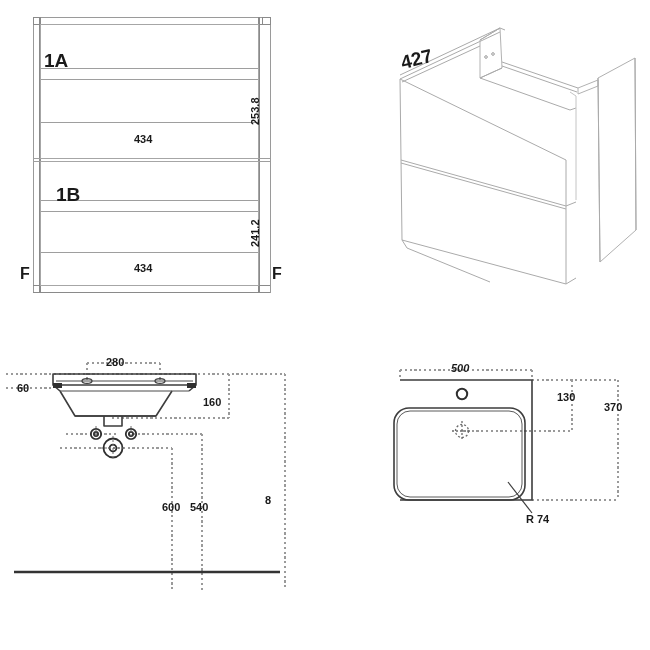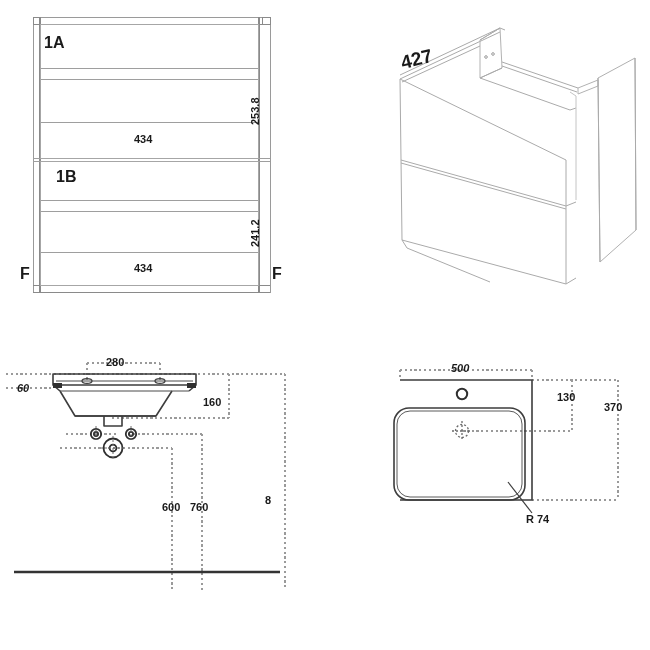--- a/index.html
+++ b/index.html
@@ -4,21 +4,21 @@
 <style>
   html,body{margin:0;padding:0;background:#ffffff;}
   body{width:650px;height:650px;position:relative;overflow:hidden;
        font-family:"Liberation Sans",sans-serif;color:#111;}
   .view{position:absolute;}
   svg{display:block;overflow:visible;}
   .lbl{position:absolute;font-weight:bold;color:#1a1a1a;white-space:nowrap;
        font-family:"Liberation Sans",sans-serif;}
   .lbl-rot{transform:rotate(-90deg);transform-origin:left top;}
   .dim{font-size:11px;font-weight:bold;}
-  .big{font-size:16px;font-weight:bold;letter-spacing:0px;}
+  .big{font-size:19px;font-weight:bold;letter-spacing:0px;margin-top:16px;}
   .fmark{font-size:16px;font-weight:bold;}
   .slant{transform:rotate(-14deg);transform-origin:left bottom;
          font-size:19px;font-weight:bold;font-style:normal;}
   .clip{position:absolute;overflow:hidden;}
 </style>
 </head>
 <body>
 
 <div class="view" style="left:0px;top:0px;width:300px;height:310px;">
   <svg width="300" height="310" viewBox="0 0 300 310">
@@ -204,27 +204,27 @@
       <line x1="131" y1="76" x2="131" y2="92"></line>
     </g>
 
     <g>
       <line x1="14" y1="222" x2="280" y2="222" stroke="#333333" stroke-width="2.6"></line>
     </g>
   </svg>
 
   <span class="lbl dim" style="left:106px;top:6px;">280</span>
 
-  <span class="lbl dim" style="left:17px;top:32px;font-style:italic;">60</span>
+  <span class="lbl dim" style="left:17px;top:32px;">60</span>
 
   <span class="lbl dim" style="left:203px;top:46px;">160</span>
 
   <span class="lbl dim" style="left:156px;top:151px;margin-left:6px;">600</span>
 
-  <span class="lbl dim" style="left:190px;top:151px;">760</span>
+  <span class="lbl dim" style="left:190px;top:151px;">540</span>
 
   <div class="clip" style="left:265px;top:144px;width:20px;height:22px;">
     <span class="lbl dim" style="left:0px;top:0px;">8</span>
   </div>
 </div>
 
 <div class="view" style="left:380px;top:350px;width:270px;height:200px;">
   <svg width="270" height="200" viewBox="0 0 270 200">
 
     <g fill="none" stroke="#9a9a9a" stroke-width="1.4" stroke-dasharray="2.2 2.6" shape-rendering="crispEdges">

